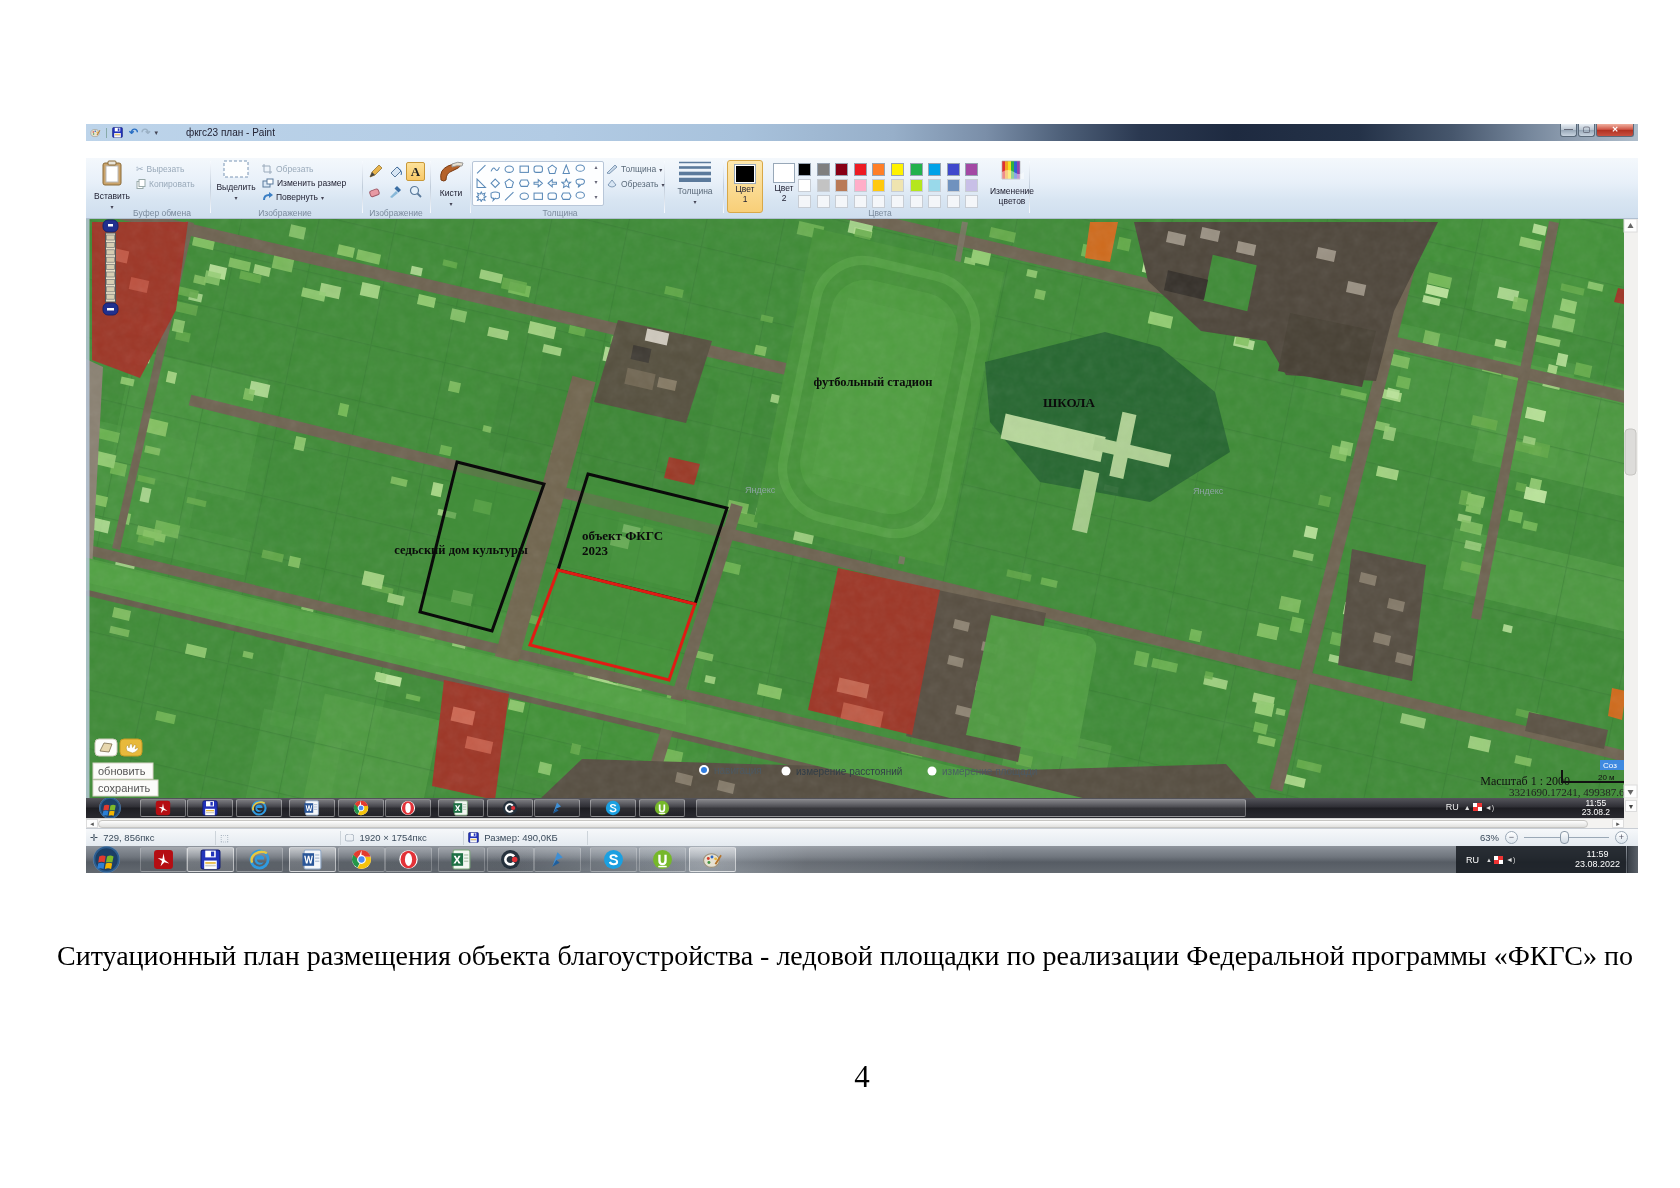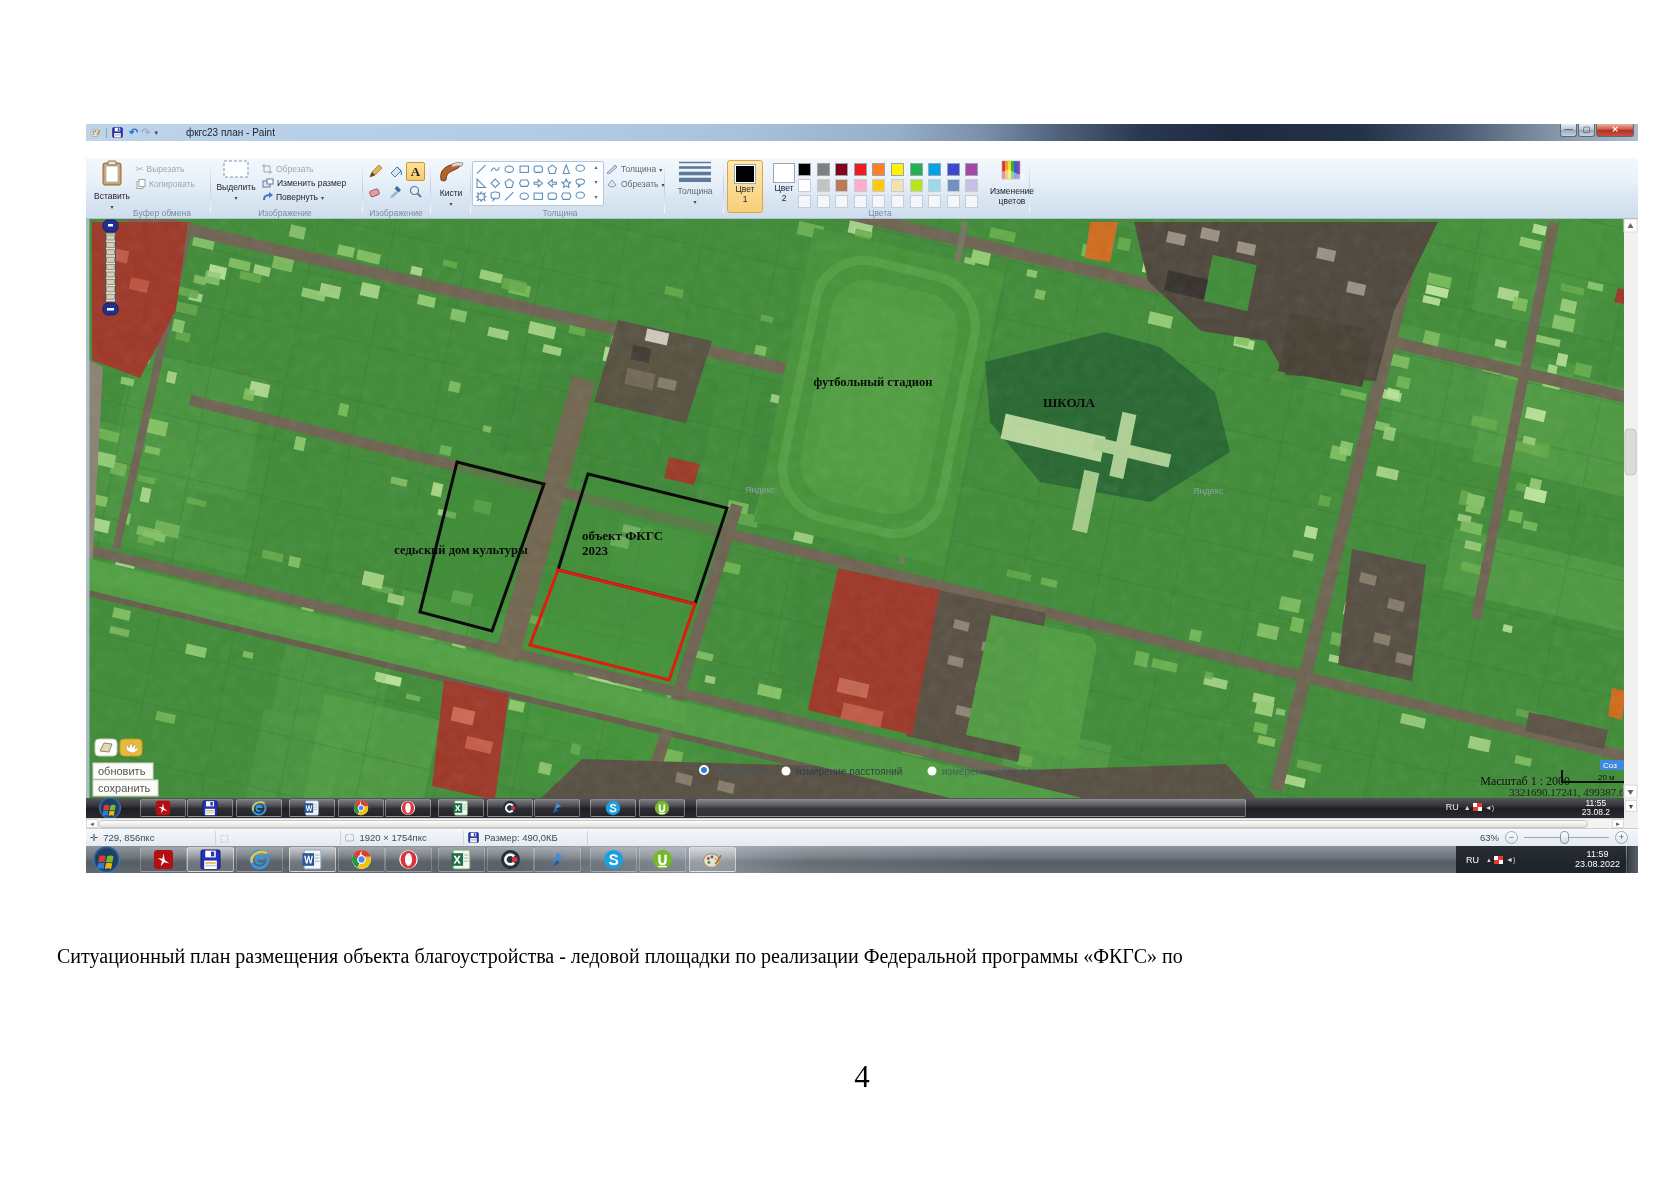--- a/index.html
+++ b/index.html
@@ -65,21 +65,21 @@
 .zline2{display:inline-block;width:40px;height:1px;background:#9aa8b6;margin:0 6px 0 0}
 .tbar2{position:absolute;left:0;top:722px;width:1552px;height:27px;overflow:hidden;
  background:linear-gradient(#8e949c,#70767e 40%,#565c64 60%,#636970);}
 .tbar2:before{content:'';position:absolute;left:420px;top:0;width:500px;height:27px;background:linear-gradient(100deg,rgba(255,255,255,0) 0%,rgba(220,230,240,0.35) 40%,rgba(255,255,255,0.1) 60%,rgba(255,255,255,0) 100%)}
 .t2orb{position:absolute;left:7px;top:0px}
 .t2cell{position:absolute;top:1px;width:47px;height:25px;display:flex;align-items:center;justify-content:center;border-radius:2px;background:linear-gradient(rgba(255,255,255,0.18),rgba(255,255,255,0.05) 50%,rgba(0,0,0,0.05));border:1px solid rgba(255,255,255,0.22)}
 .t2cell.lit{background:linear-gradient(rgba(255,255,255,0.5),rgba(255,255,255,0.2) 50%,rgba(255,255,255,0.08));border:1px solid rgba(255,255,255,0.5)}
 .t2tray{position:absolute;right:12px;top:0;width:170px;height:27px;background:rgba(20,24,30,0.82);color:#fff;font-size:9px;display:flex;align-items:center;padding-left:10px}
 .t2clock{position:absolute;right:6px;top:3px;font-size:9px;line-height:10px;text-align:center}
 .t2desk{position:absolute;right:0;top:0;width:11px;height:27px;background:linear-gradient(90deg,#3a4048,#5a6068);border-left:1px solid #2a3038}
-.caption{position:absolute;left:57px;top:938px;width:1576px;font-family:"Liberation Serif",serif;font-size:20px;color:#000;line-height:36.3px}
+.caption{position:absolute;left:57px;top:938px;width:1576px;font-family:"Liberation Serif",serif;font-size:28px;color:#000;line-height:36.3px}
 .cap1{white-space:nowrap}
 .pageno{position:absolute;left:22px;top:1059px;width:1680px;text-align:center;font-family:"Liberation Serif",serif;font-size:31px;color:#000}
 </style></head>
 <body>
 <div class="page">
 <svg width="0" height="0" style="position:absolute">
       <defs>
 <g id="i-win">
           <circle cx="10" cy="10" r="9.6" fill="#1c3f66" stroke="#6f90b4" stroke-width="0.8"></circle>
           <circle cx="10" cy="10" r="9" fill="none" stroke="#2d5d8e" stroke-width="1.4"></circle>

